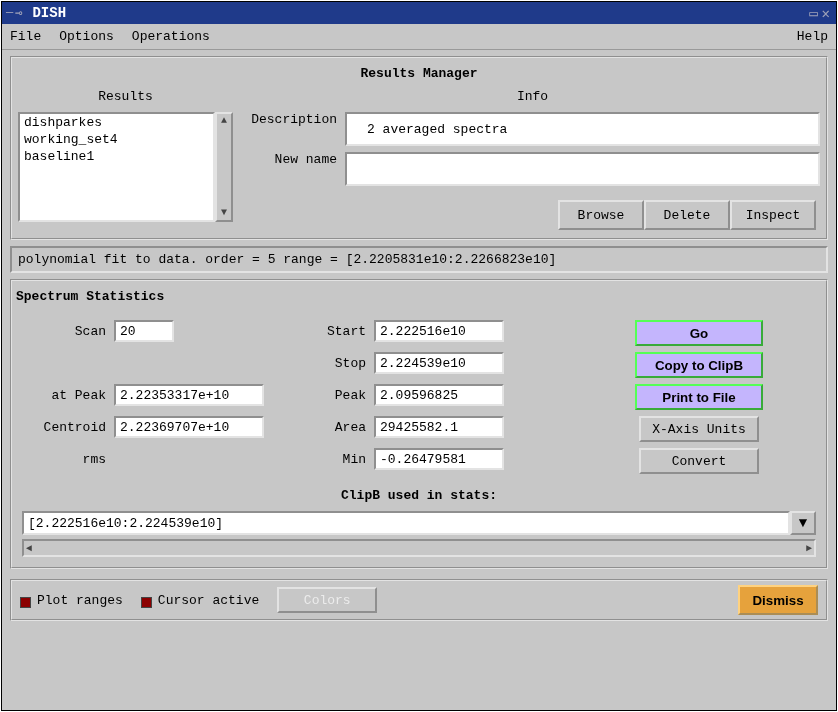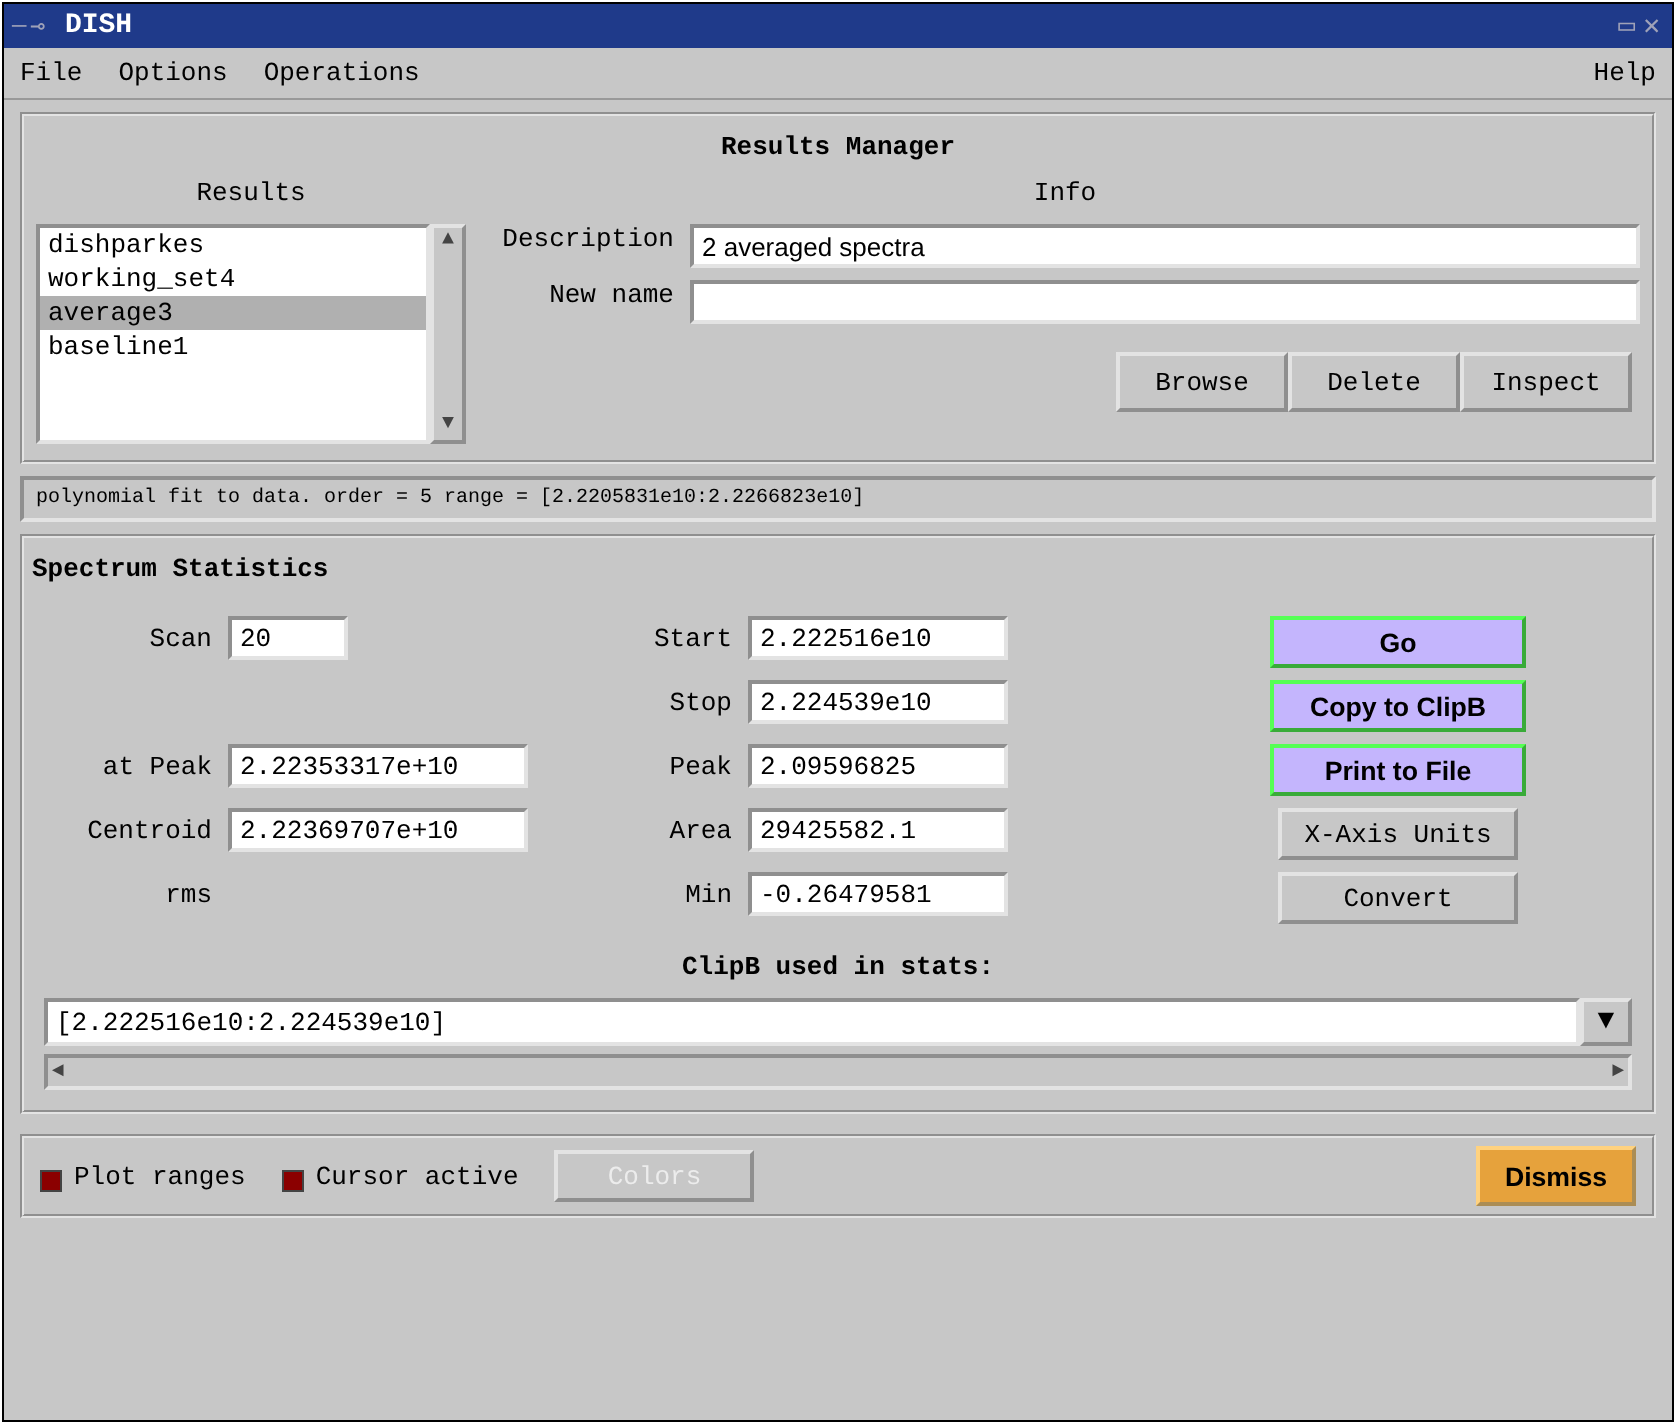--- a/index.html
+++ b/index.html
@@ -115,25 +115,25 @@
     align-items: flex-start;
     margin-bottom: 6px;
   }
   .form-label {
     width: 100px;
     text-align: right;
     padding-right: 8px;
   }
   .text-input {
     flex: 1;
-    height: 22px;
+    height: 34px;
     background: #fff;
     border: 2px inset #e3e3e3;
-    padding: 2px 4px;
-    font-family: Liberation Sans, sans-serif;
+    padding: 2px 20px;
+    font-family: Liberation Mono, monospace;
     font-size: inherit;
   }
   .btn-row {
     display: flex;
     justify-content: flex-end;
     margin-top: 14px;
     padding-right: 4px;
   }
   .btn {
     height: 30px;
@@ -174,21 +174,21 @@
     align-items: center;
     justify-content: center;
     font-family: inherit;
     padding: 0 10px;
   }
   .status-bar {
     margin-top: 6px;
     background: #c7c7c7;
     border: 2px inset #e3e3e3;
     padding: 4px 6px;
-    font-size: 10px;
+    font-size: 13px;
   }
   .spectrum {
     margin-top: 6px;
     padding: 8px 4px 10px 4px;
     border: 2px groove #e3e3e3;
   }
   .spectrum .sec-title {
     font-weight: bold;
     margin-bottom: 14px;
   }
@@ -328,21 +328,20 @@
 
     <div class="panel">
       <div class="header-center">Results Manager</div>
       <div class="row">
         <div class="results-col">
           <div class="col-title">Results</div>
           <div class="listbox-wrap">
             <div class="listbox">
               <div class="list-item">dishparkes</div>
               <div class="list-item">working_set4</div>
-              <div class="list-item selected">average3</div>
               <div class="list-item">baseline1</div>
             </div>
             <div class="vscroll">
               <span>▲</span>
               <span>▼</span>
             </div>
           </div>
         </div>
         <div class="info-col">
           <div class="col-title">Info</div>

